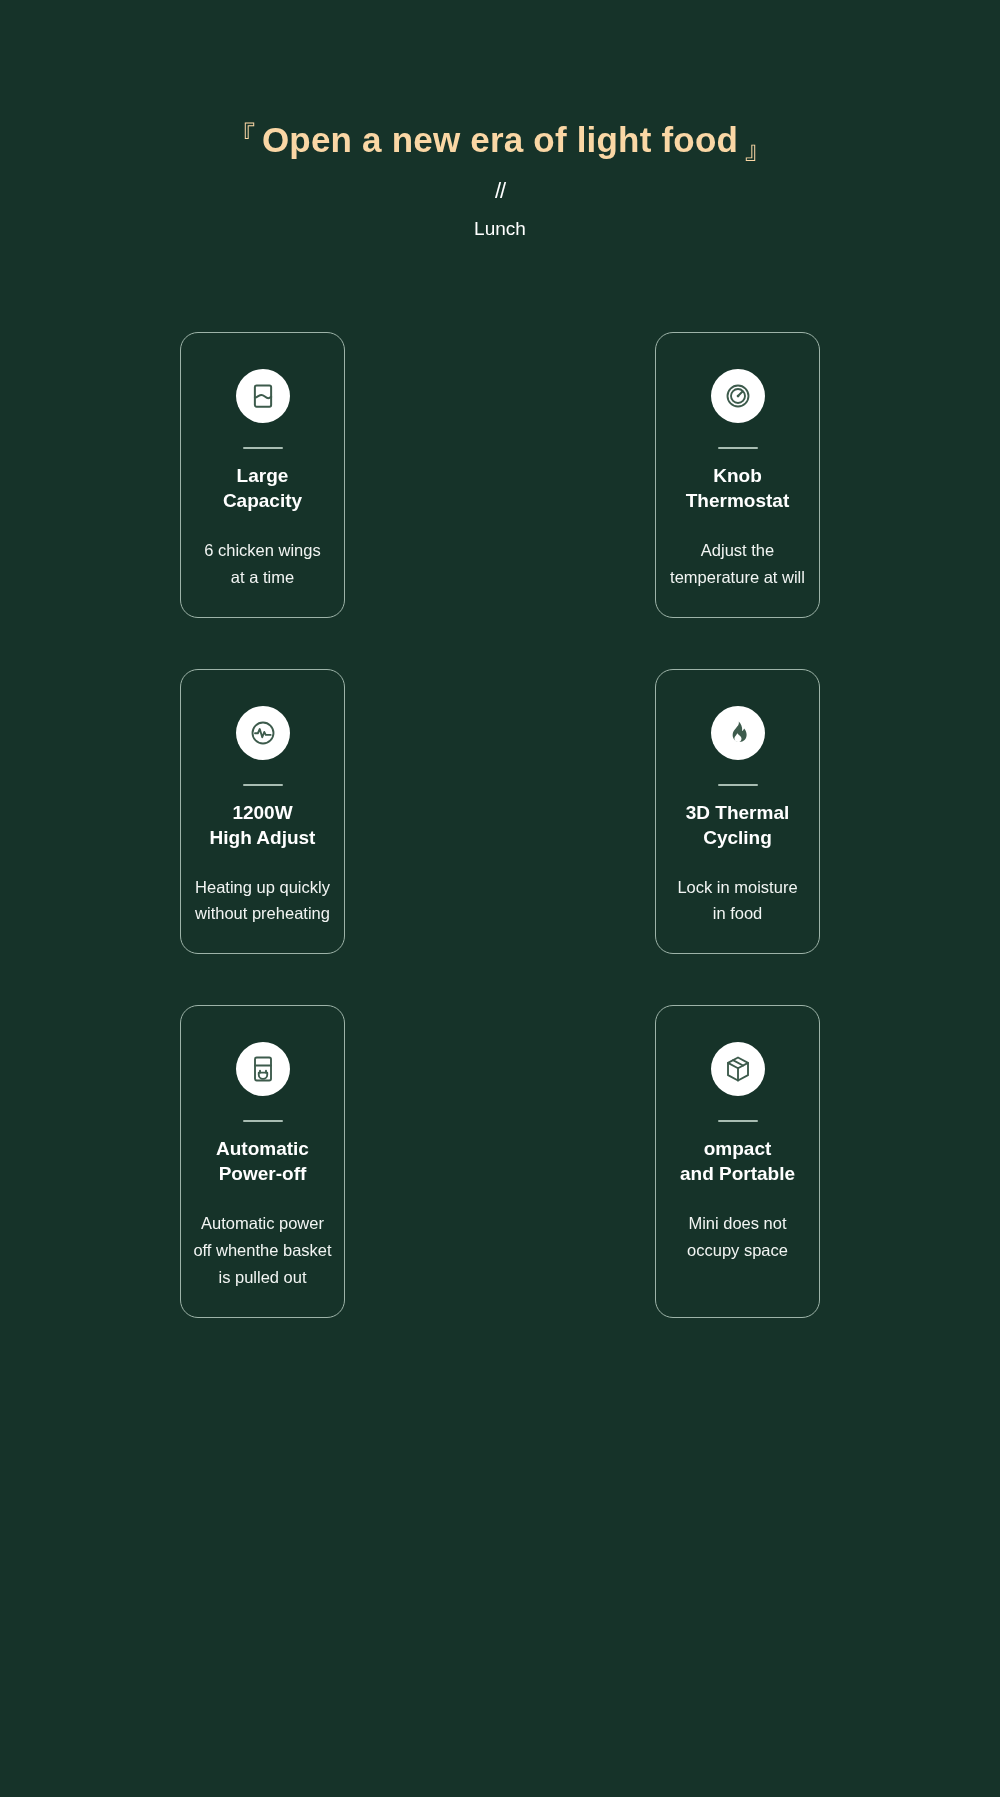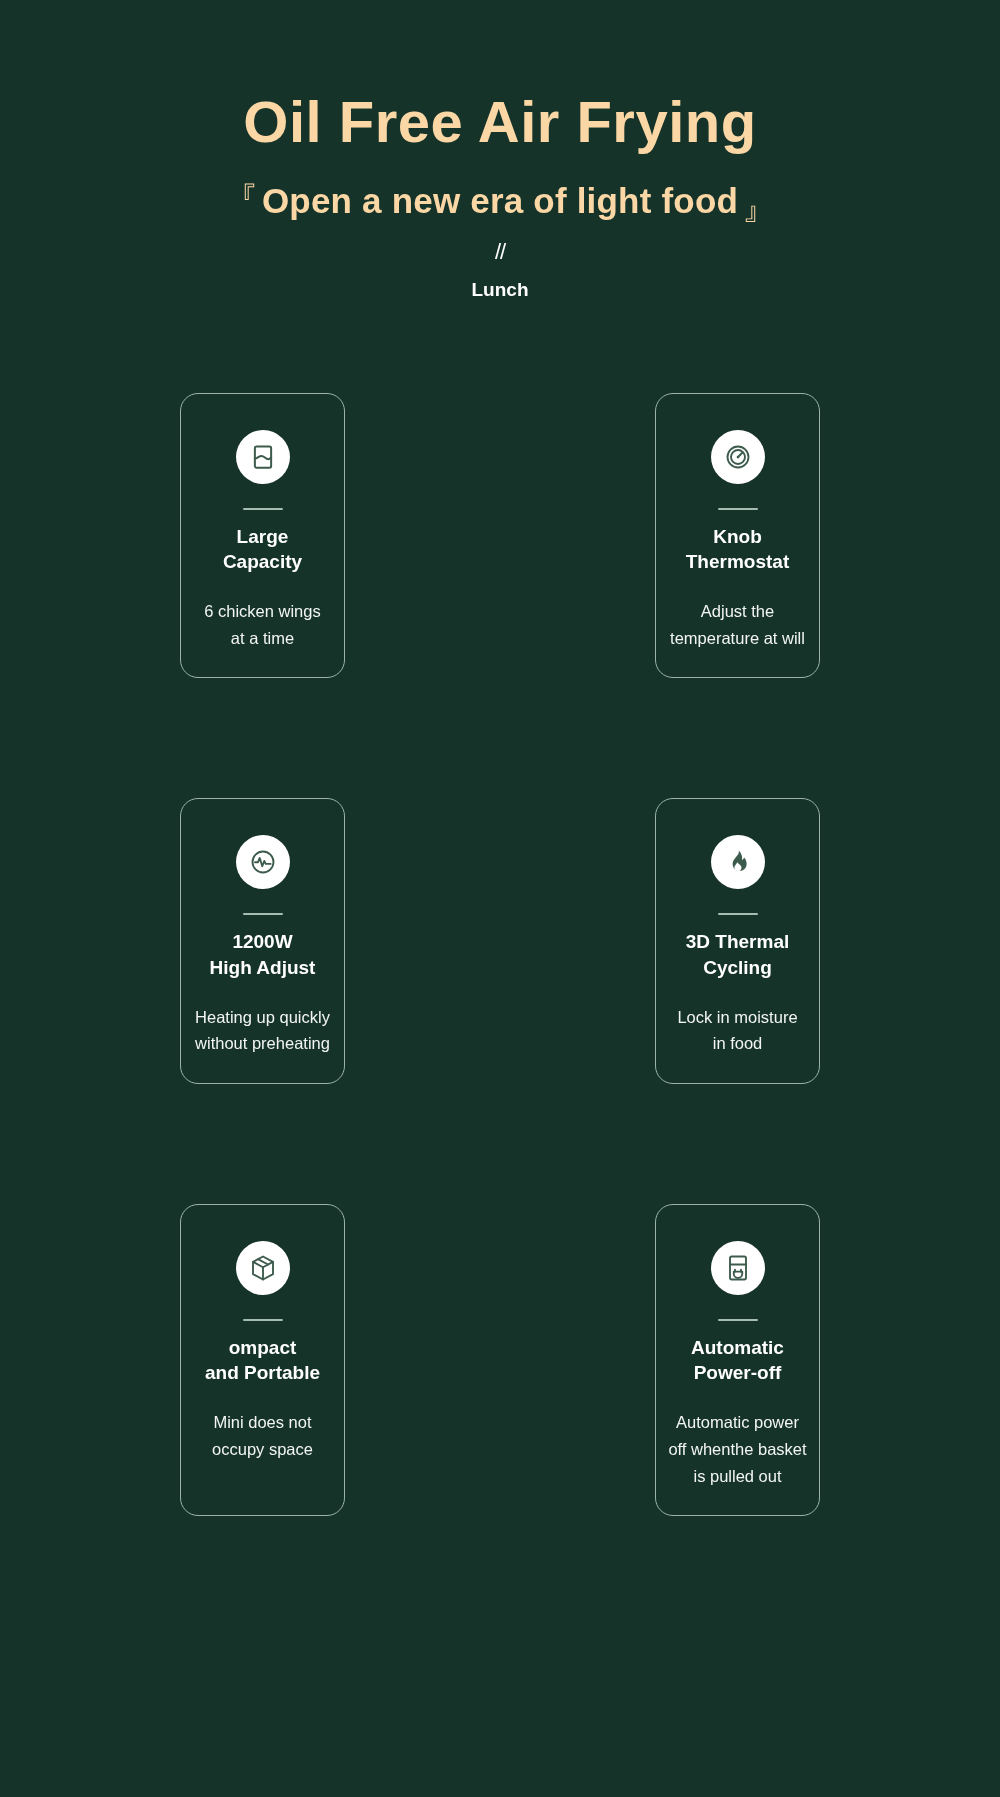--- a/index.html
+++ b/index.html
@@ -66,31 +66,31 @@
     margin-top: 18px;
     font-size: 22px;
     color: #FFFFFF;
     font-weight: 400;
     letter-spacing: -1px;
   }
   .meal {
     margin-top: 14px;
     font-size: 19px;
     color: #FFFFFF;
-    font-weight: 700;
+    font-weight: 400;
   }
 
   
   .grid {
     margin: 92px auto 0 auto;
     width: 640px;
     display: grid;
     grid-template-columns: 165px 165px;
     justify-content: space-between;
-    row-gap: 120px;
+    row-gap: 51px;
   }
 
   .card {
     width: 165px;
     min-height: 265px;
     border: 1px solid #9DB3A8;
     border-radius: 18px;
     padding: 36px 10px 26px 10px;
     display: flex;
     flex-direction: column;
@@ -137,21 +137,20 @@
     white-space: pre-line;
   }
 </style>
 </head>
 <body>
 
 <div class="page">
 
   <div class="header">
 
-    <div class="main-title">Oil Free Air Frying</div>
 
     <div class="subtitle-row">
       <span class="bracket bracket-left">『</span>
       <span class="subtitle-text">Open a new era of light food</span>
       <span class="bracket bracket-right">』</span>
     </div>
 
 
     <div class="slashes">//</div>
 
@@ -209,49 +208,49 @@
         <svg width="30" height="30" viewBox="0 0 24 24" fill="none" stroke="#3D5B4C" stroke-width="1.5" stroke-linecap="round" stroke-linejoin="round">
           <path d="M12.6 2.8c.5 2.6-1.1 3.9-2.3 5.3-1.4 1.6-2.6 3-2.6 5.4 0 3.3 2.5 5.7 5.6 5.7s5.6-2.4 5.6-5.8c0-2.1-.9-3.8-2-5.1-.3 1-.9 1.7-1.6 2 .4-3.1-1-5.7-2.7-7.5z" fill="#3D5B4C" stroke="none"></path>
           <path d="M12 19.2c-1.7 0-2.9-1.2-2.9-2.8 0-1.7 1.6-2.5 2.3-4.2.9 1.3 3.4 2.4 3.4 4.3 0 1.6-1.2 2.7-2.8 2.7z" fill="#FFFFFF" stroke="none"></path>
         </svg>
       </div>
       <div class="divider"></div>
       <div class="card-title">3D Thermal
 Cycling</div>
       <div class="card-desc">Lock in moisture
 in food</div>
-    </div>
-
-    <div class="card">
-      <div class="icon-circle">
-        <svg width="30" height="30" viewBox="0 0 24 24" fill="none" stroke="#3D5B4C" stroke-width="1.5" stroke-linecap="round" stroke-linejoin="round">
-          <path d="M12 2.8l8 4.3v9.8l-8 4.3-8-4.3V7.1z"></path>
-          <path d="M4 7.1l8 4.3 8-4.3"></path>
-          <path d="M12 11.4v9.8"></path>
-          <path d="M8 4.9l8 4.3"></path>
-        </svg>
-      </div>
-      <div class="divider"></div>
-      <div class="card-title">ompact
-and Portable</div>
-      <div class="card-desc">Mini does not
-occupy space</div>
     </div>
 
     <div class="card">
       <div class="icon-circle">
         <svg width="30" height="30" viewBox="0 0 24 24" fill="none" stroke="#3D5B4C" stroke-width="1.5" stroke-linecap="round" stroke-linejoin="round">
           <rect x="5.6" y="2.8" width="12.8" height="18.4" rx="1.4"></rect>
           <path d="M5.6 9.2h12.8"></path>
           <path d="M9.6 13.4v1.5M14.4 13.4v1.5"></path>
           <path d="M8.6 14.9h6.8v1.6a3.4 3.4 0 01-3.4 3.4 3.4 3.4 0 01-3.4-3.4z"></path>
         </svg>
       </div>
       <div class="divider"></div>
       <div class="card-title">Automatic
 Power-off</div>
       <div class="card-desc">Automatic power
 off whenthe basket
 is pulled out</div>
     </div>
 
+    <div class="card">
+      <div class="icon-circle">
+        <svg width="30" height="30" viewBox="0 0 24 24" fill="none" stroke="#3D5B4C" stroke-width="1.5" stroke-linecap="round" stroke-linejoin="round">
+          <path d="M12 2.8l8 4.3v9.8l-8 4.3-8-4.3V7.1z"></path>
+          <path d="M4 7.1l8 4.3 8-4.3"></path>
+          <path d="M12 11.4v9.8"></path>
+          <path d="M8 4.9l8 4.3"></path>
+        </svg>
+      </div>
+      <div class="divider"></div>
+      <div class="card-title">ompact
+and Portable</div>
+      <div class="card-desc">Mini does not
+occupy space</div>
+    </div>
+
   </div>
 </div>
 
 </body></html>

